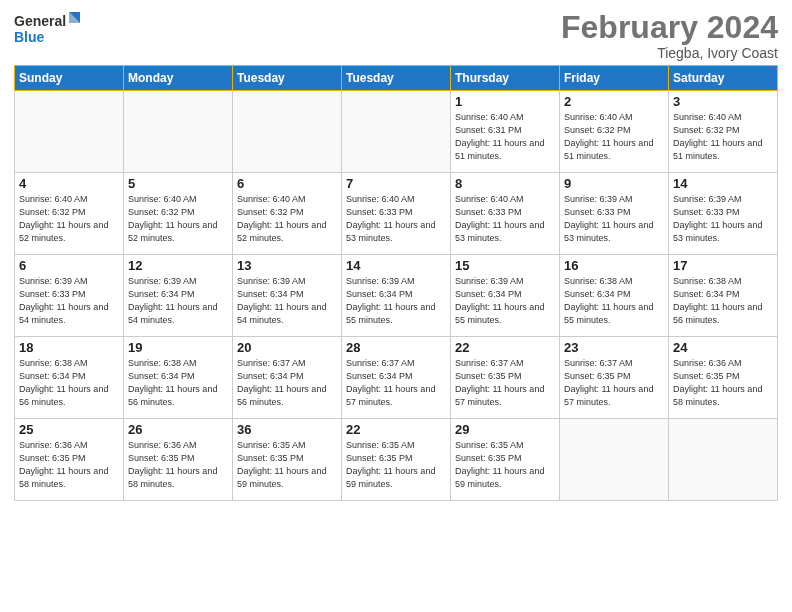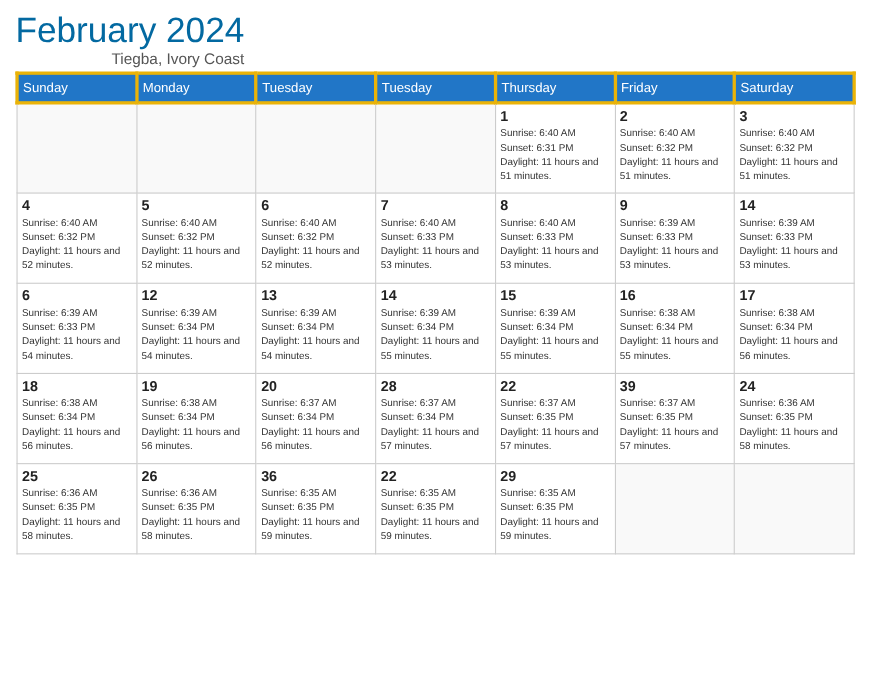--- a/index.html
+++ b/index.html
@@ -25,41 +25,41 @@
     .logo {
       display: flex;
       align-items: center;
       gap: 2px;
     }
     .title-block {
       text-align: right;
     }
     .main-title {
       font-size: 32px;
-      font-weight: normal;
-      color: #0369a1;
+      font-weight: bold;
+      color: #737373;
       line-height: 1.1;
     }
     .subtitle {
       font-size: 14px;
       color: #555;
     }
     table {
       width: 100%;
       border-collapse: collapse;
       table-layout: fixed;
     }
     thead tr th {
       background: #2176c7;
       color: #fff;
       font-size: 12px;
-      font-weight: normal;
+      font-weight: bold;
       padding: 5px 4px;
       text-align: left;
-      border: 3px solid #eab308;
+      border: 1px solid #eab308;
     }
     tbody tr td {
       border: 1px solid #ccc;
       vertical-align: top;
       padding: 3px 4px;
       font-size: 9.5px;
       color: #333;
       height: 82px;
     }
     tbody tr td.empty {
@@ -76,20 +76,28 @@
       font-size: 9px;
       color: #333;
       line-height: 1.45;
     }
   </style>
 </head>
 <body>
 
 <div class="page">
   <div class="header">
+    <div class="logo">
+    <svg width="70" height="38" viewBox="0 0 70 38">
+      <text x="0" y="16" font-size="14" font-weight="bold" fill="#333" font-family="Arial">General</text>
+      <text x="0" y="32" font-size="14" font-weight="bold" fill="#2176c7" font-family="Arial">Blue</text>
+      <polygon points="55,2 66,2 66,13" fill="#2176c7"></polygon>
+      <polygon points="55,2 66,13 55,13" fill="#1a5fa0" opacity="0.5"></polygon>
+    </svg>
+  </div>
     <div class="title-block">
       <div class="main-title">February 2024</div>
       <div class="subtitle">Tiegba, Ivory Coast</div>
     </div>
   </div>
 
   <table>
     <thead>
       <tr>
       <th>Sunday</th>
@@ -239,21 +247,21 @@
 Sunset: 6:34 PM
 Daylight: 11 hours and 57 minutes.</div>
           </td>
           <td>
             <span class="day-number">22</span>
             <div class="day-info" style="white-space: pre-line;">Sunrise: 6:37 AM
 Sunset: 6:35 PM
 Daylight: 11 hours and 57 minutes.</div>
           </td>
           <td>
-            <span class="day-number">39</span>
+            <span class="day-number">23</span>
             <div class="day-info" style="white-space: pre-line;">Sunrise: 6:37 AM
 Sunset: 6:35 PM
 Daylight: 11 hours and 57 minutes.</div>
           </td>
           <td>
             <span class="day-number">24</span>
             <div class="day-info" style="white-space: pre-line;">Sunrise: 6:36 AM
 Sunset: 6:35 PM
 Daylight: 11 hours and 58 minutes.</div>
           </td>

